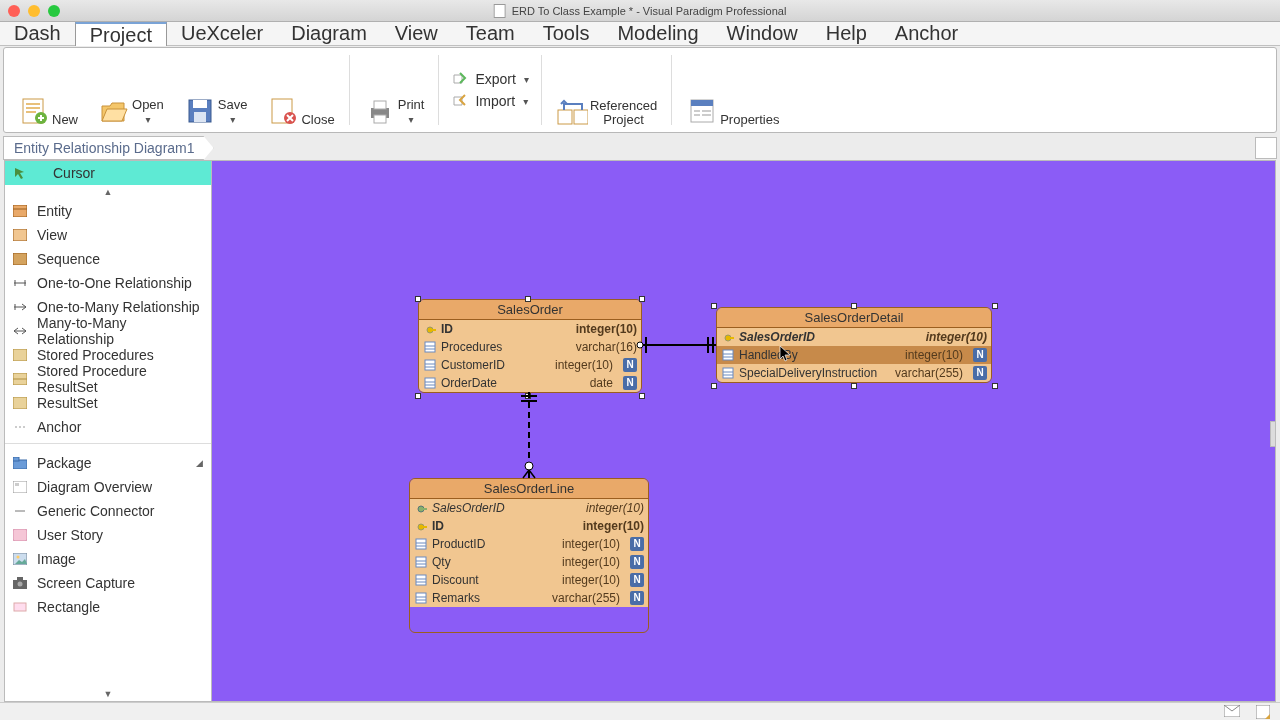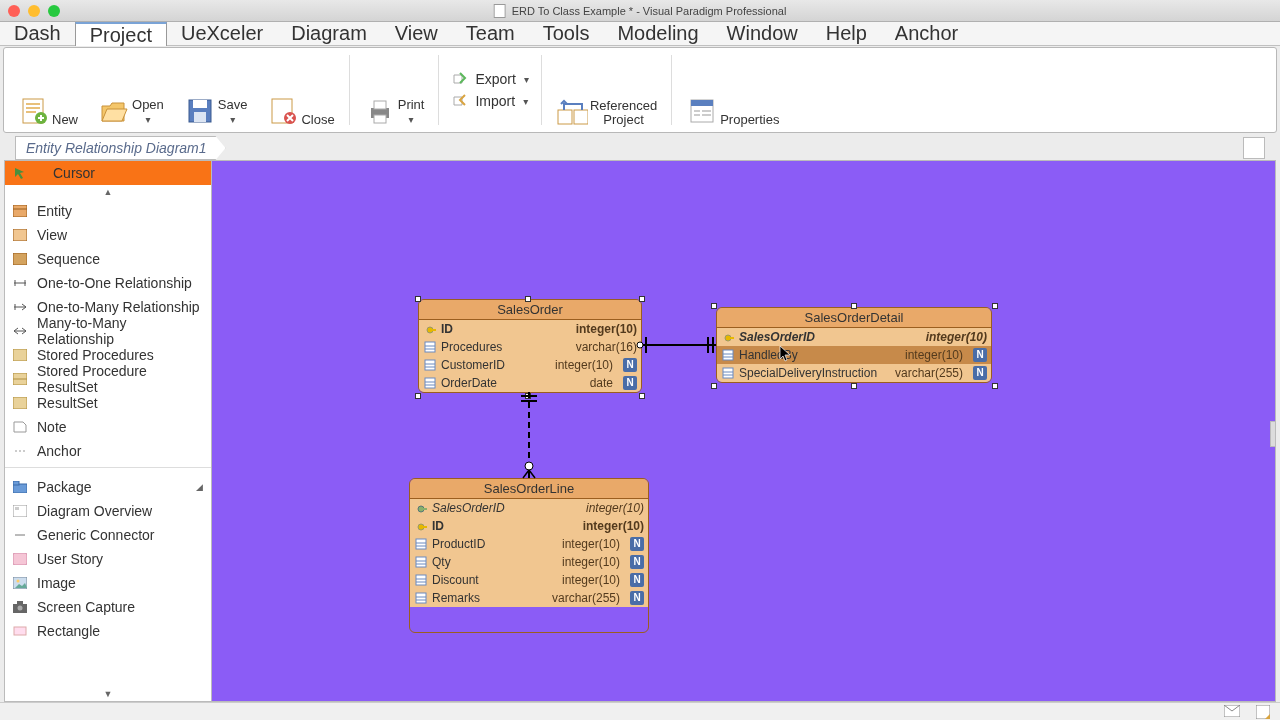--- a/index.html
+++ b/index.html
@@ -16,27 +16,27 @@
 .ribbon { height:86px; background:#fff; border:1px solid #b8b8b8; margin:1px 3px 2px 3px; display:flex; align-items:center; padding:4px 6px; gap:4px; border-radius:3px;}
 .ribbon-btn { display:flex; flex-direction:row; align-items:flex-end; justify-content:center; padding:2px 8px; gap:2px; font-size:13px; min-width:46px; height:78px;}
 .ribbon-btn .ico{width:32px;height:32px;display:flex;align-items:center;justify-content:center;}
 .ribbon-btn .lbl{font-size:13px;line-height:14px;text-align:center;}
 .ribbon-btn .lbl .arrow{font-size:10px;display:block;margin-top:1px;color:#555;}
 .sep{width:1px;height:70px;background:#ddd;margin:0 2px;}
 .ribbon-stack{display:flex;flex-direction:column;gap:4px;padding:4px 6px;}
 .ribbon-inline{display:flex;align-items:center;gap:6px;font-size:14px;}
 .ribbon-inline .aico{width:18px;height:18px;}
 .chev{font-size:10px;color:#555;margin-left:2px;}
-.breadcrumb { height:26px; margin:0 15px; display:flex; align-items:center;font-style:italic; }
+.breadcrumb { height:26px; margin:0 3px; display:flex; align-items:center; }
 .bc-tab { background:#fff; border:1px solid #bbb; height:24px; padding:0 18px 0 10px; display:flex; align-items:center; font-size:14px; color:#5a6b8c; position:relative; clip-path:polygon(0 0,calc(100% - 10px) 0,100% 50%,calc(100% - 10px) 100%,0 100%);}
 .bc-right{margin-left:auto;width:22px;height:22px;border:1px solid #bbb;background:#fff;}
 .workspace { position:absolute; top:160px; left:4px; right:4px; bottom:18px; display:flex; }
 .palette { width:208px; background:#fff; border:1px solid #bbb; display:flex; flex-direction:column; font-size:14px;}
 .pal-item { height:24px; padding:0 8px; display:flex; align-items:center; gap:10px; }
-.pal-item.cursor{ background:#f97316;gap:26px; }
+.pal-item.cursor{ background:#5eead4;gap:26px; }
 .pal-arrow{height:14px;display:flex;justify-content:center;align-items:center;font-size:9px;color:#666;}
 .canvas { flex:1; background:#8b5cf6; border:1px solid #bbb; border-left:none; position:relative; }
 .entity { position:absolute; border:1px solid #9b5e1f; border-radius:6px; overflow:hidden; font-size:12px; }
 .entity-header{ background:#e9a969; text-align:center; font-size:13px; padding:2px 0; border-bottom:1px solid #9b5e1f;}
 .entity-body{ background:#f1c690; }
 .row{display:flex;align-items:center;height:18px;padding:0 4px;gap:4px;}
 .row .col-icon{width:14px;height:14px;display:inline-block;}
 .row .name{flex:0 0 auto;min-width:78px;}
 .row .type{margin-left:auto;color:#533a1d;}
 .row .nul{width:14px;height:14px;background:#4a6da7;color:#fff;font-size:10px;font-weight:bold;text-align:center;line-height:14px;border-radius:2px;margin-left:6px;}
@@ -277,28 +277,20 @@
         <span>
           <svg width="14" height="12">
             <rect width="14" height="12" fill="#e9d29a" stroke="#b09040"></rect>
           </svg>
         </span>
         <span>ResultSet</span>
       </div>
     <div class="pal-item">
         <span>
           <svg width="14" height="12">
-            <path d="M1 1h9l3 3v7H1z" fill="#fff" stroke="#999"></path>
-          </svg>
-        </span>
-        <span>Note</span>
-      </div>
-    <div class="pal-item">
-        <span>
-          <svg width="14" height="12">
             <line x1="2" y1="6" x2="12" y2="6" stroke="#999" stroke-dasharray="2"></line>
           </svg>
         </span>
         <span>Anchor</span>
       </div>
     <div style="height:8px;border-top:1px solid #ddd;margin-top:4px"></div>
     <div class="pal-item">
         <span>
           <svg width="14" height="12">
             <rect y="3" width="14" height="9" fill="#6a9bd8" stroke="#3a6aa8"></rect>

